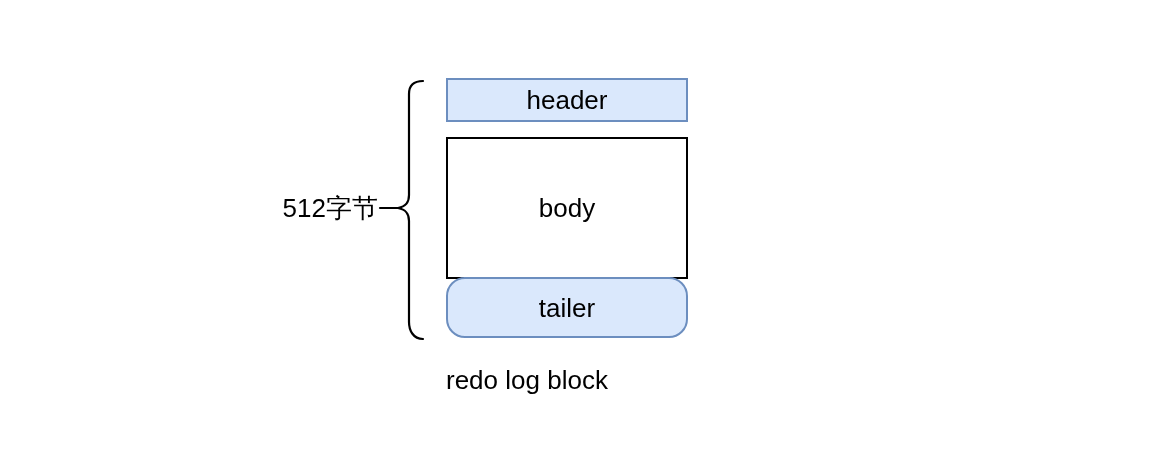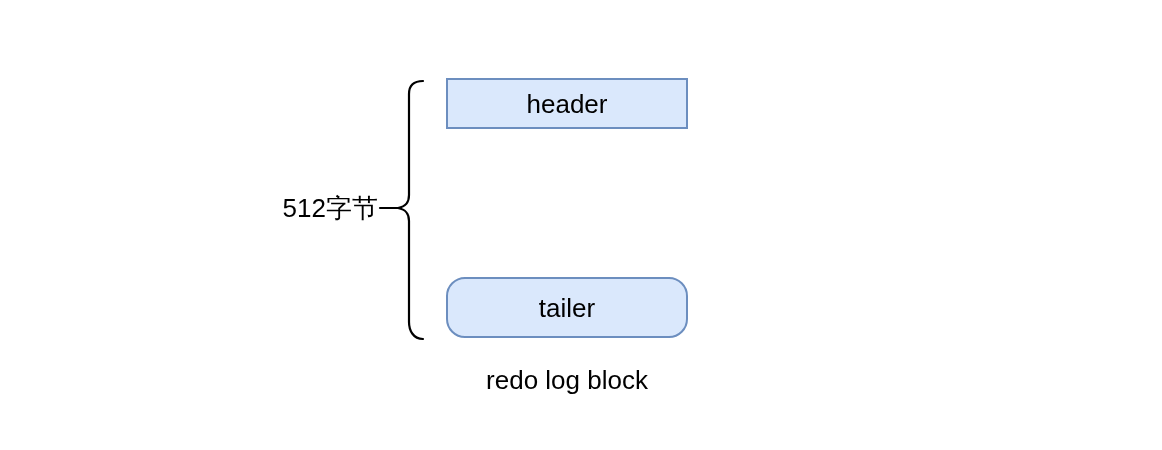--- a/index.html
+++ b/index.html
@@ -21,21 +21,21 @@
     left: 446px;
     width: 242px;
     box-sizing: border-box;
     border: 2px solid #000000;
     display: flex;
     align-items: center;
     justify-content: center;
     font-size: 26px;
     line-height: 1;
   }
-  .sec-header { top: 78px;  height: 51px;  z-index: 1; }
+  .sec-header { top: 78px;  height: 44px;  z-index: 1; }
   .sec-body   { top: 137px; height: 142px; z-index: 2; }
   .sec-tailer { top: 277px; height: 61px;  z-index: 3; border-radius: 19px; }
   .brace-svg {
     position: absolute;
     left: 378px;
     top: 77px;
     width: 48px;
     height: 266px;
   }
   .size-label {
@@ -46,21 +46,21 @@
     line-height: 27px;
     font-size: 26px;
     white-space: nowrap;
     text-align: left;
   }
   .caption {
     position: absolute;
     left: 446px;
     top: 366px;
     width: 242px;
-    text-align: center;
+    text-align: left;
     font-size: 26px;
     line-height: 28px;
     white-space: nowrap;
   }
 </style>
 </head>
 <body>
 
 <div class="canvas">
 
@@ -68,20 +68,23 @@
     <path d="M2 131 H20" stroke="#000000" stroke-width="2.2" stroke-linecap="round"></path>
     <path d="M45 4 C35 4 31 9 31 17 L31 118 C31 125.5 28 129.5 20 131 C28 132.5 31 136.5 31 144 L31 245 C31 253 35 262 45 262" stroke="#000000" stroke-width="2.2" stroke-linecap="round"></path>
   </svg>
 
   <div class="size-label">512字节</div>
 
   <div class="section sec-header" style="background: rgb(218, 232, 252); border-color: rgb(108, 142, 191);">
     <span>header</span>
   </div>
 
+  <div class="section sec-body" style="background: rgb(255, 255, 255); border-color: rgb(0, 0, 0);">
+    <span>body</span>
+  </div>
 
   <div class="section sec-tailer" style="background: rgb(218, 232, 252); border-color: rgb(108, 142, 191);">
     <span>tailer</span>
   </div>
 
   <div class="caption">redo log block</div>
 
 </div>
 
 </body></html>

